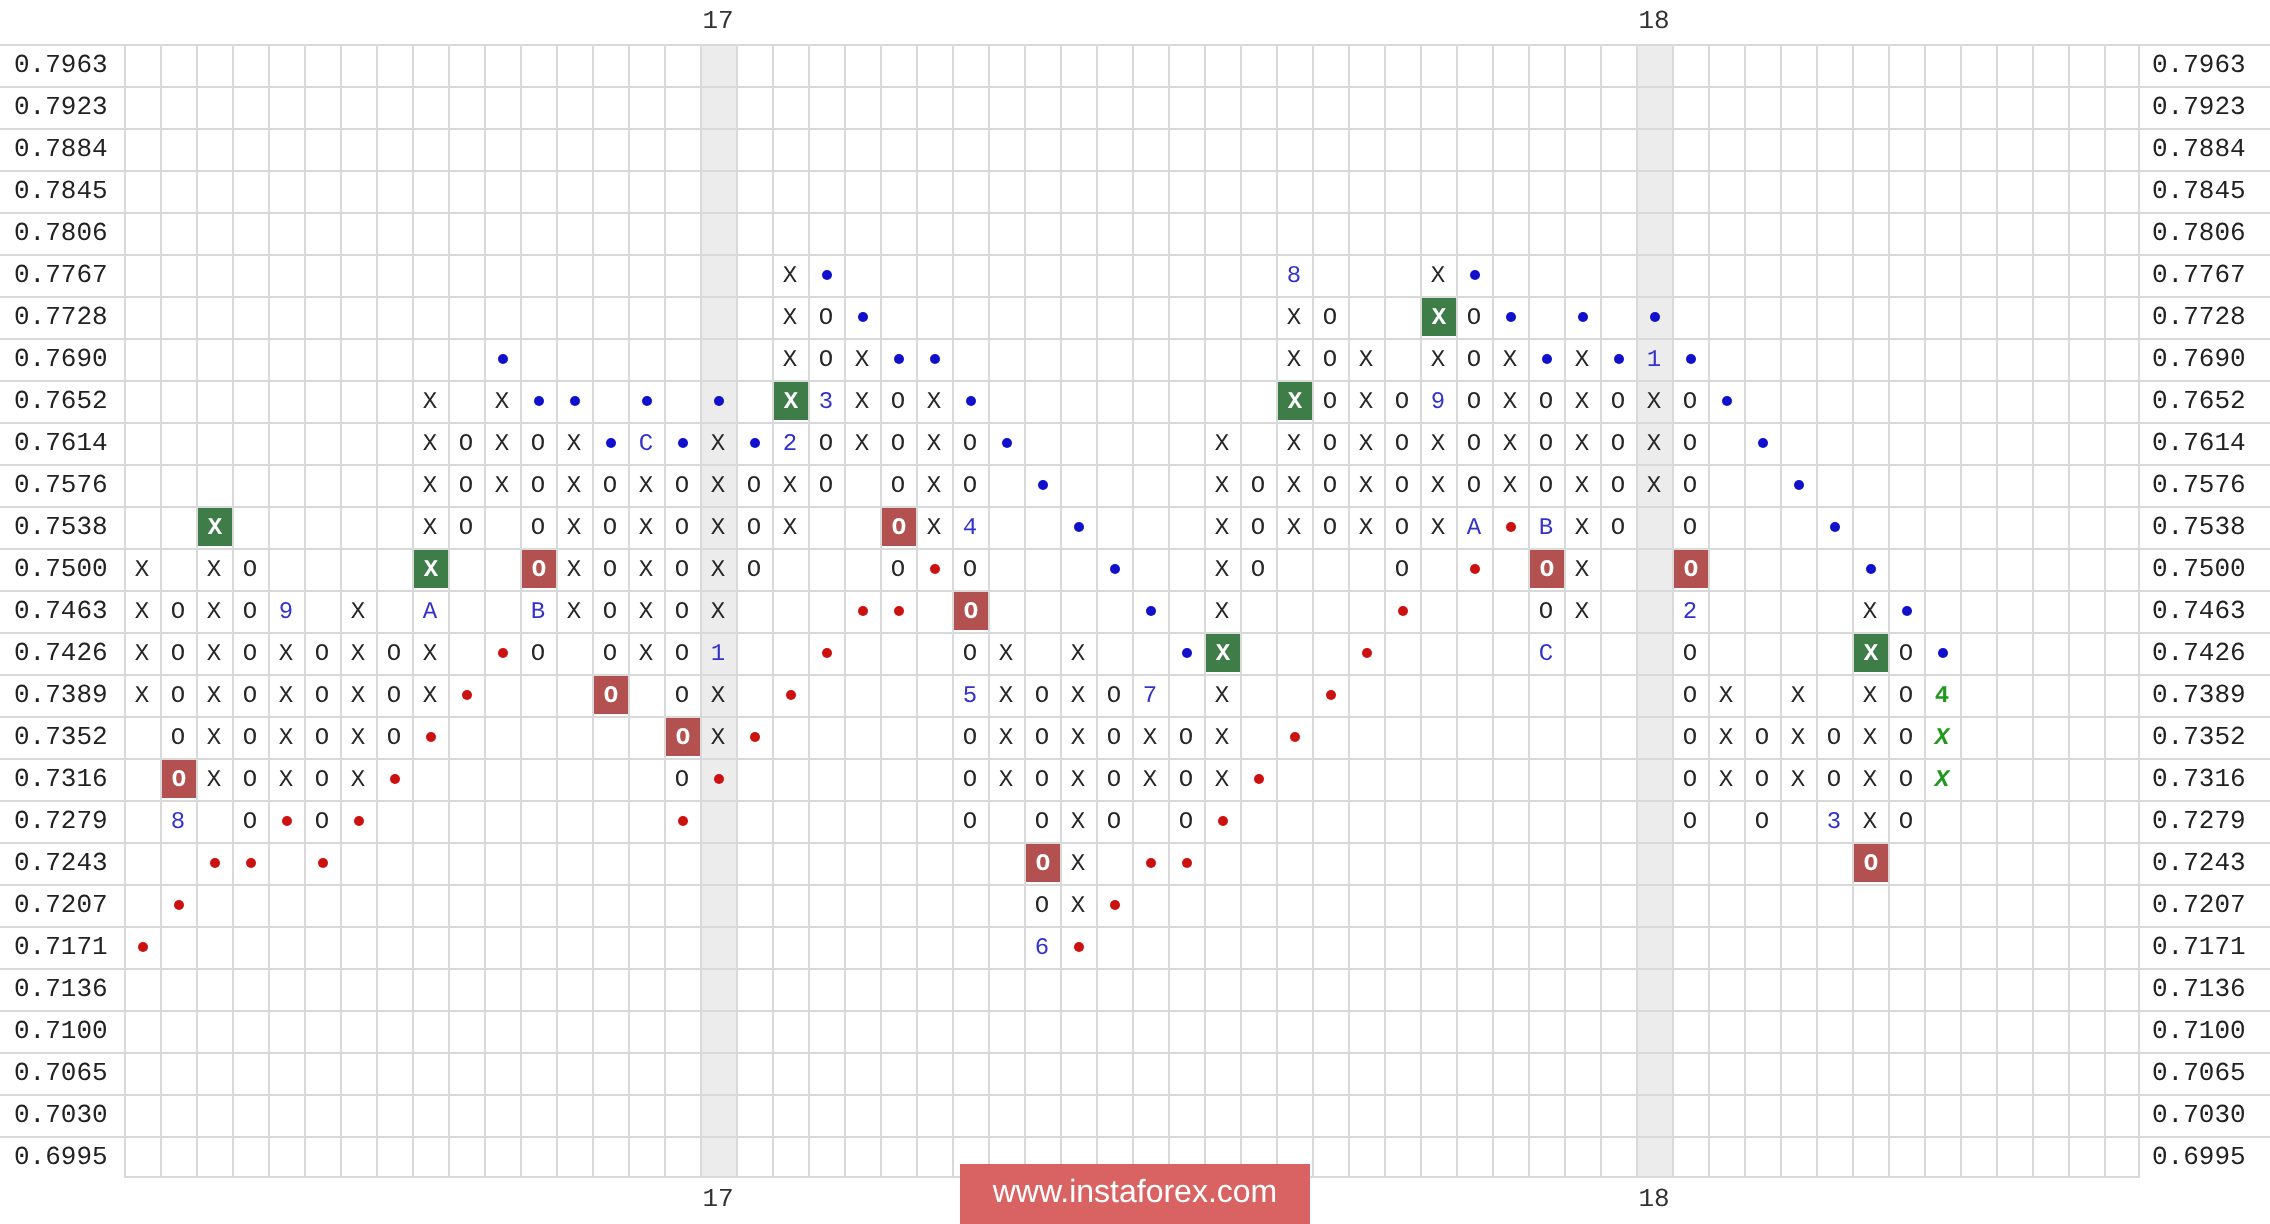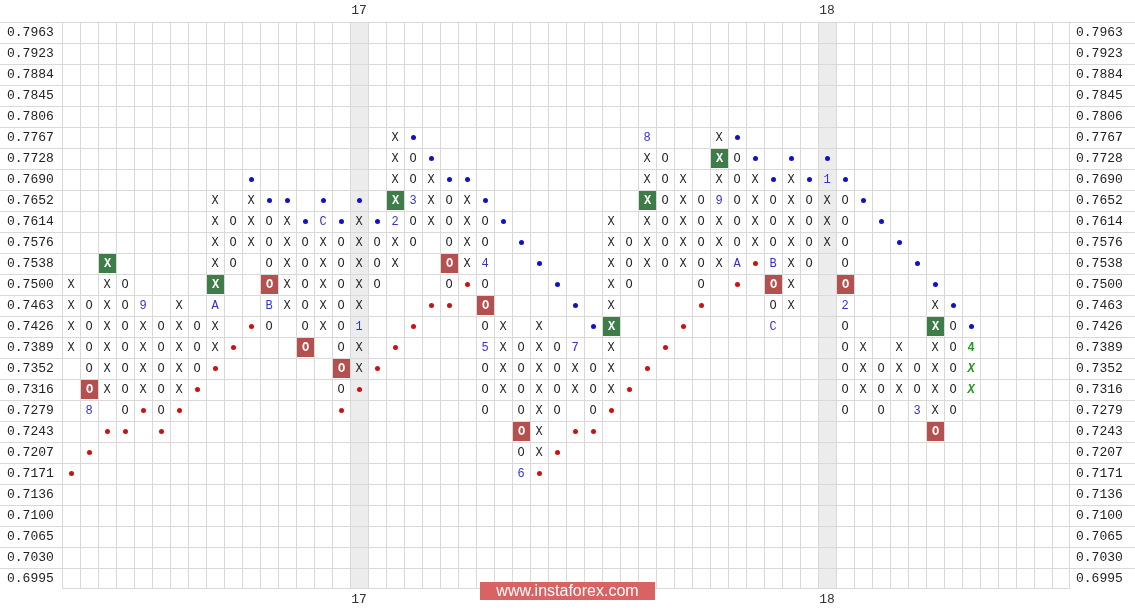--- a/index.html
+++ b/index.html
@@ -34,21 +34,21 @@
   .t-gx,.t-ro{width:17px;height:19px;margin:1px 0 0 1px;color:#fff;font-weight:bold;}
   .t-gx{background:var(--green-box,#3e7c48);}
   .t-ro{background:var(--red-box,#b35150);}
   .t-m{color:var(--blue-label,#3333cc);}
   .t-g{color:var(--green-label,#21991f);font-weight:bold;}
   .t-g.it{font-style:italic;}
   .t-bd::after,.t-rd::after{content:"";display:block;width:5px;height:5px;border-radius:50%;}
   .t-bd::after{background:var(--blue-dot,#1111cc);}
   .t-rd::after{background:var(--red-dot,#cc1111);}
   
-  #watermark{position:absolute;left:480px;top:582px;width:175px;height:18px;
+  #watermark{position:absolute;left:480px;top:582px;width:175px;height:30px;
     background:var(--watermark-bg,#d96262);color:var(--watermark-text,#fff);
     font-family:"Liberation Sans",sans-serif;font-size:16px;display:flex;
     align-items:center;justify-content:center;z-index:5;}
 </style>
 </head>
 <body>
 
 <div id="screen">
   <div class="year-strip top" id="year-top">
       <div class="year-label" style="left: 359px;">17</div>

